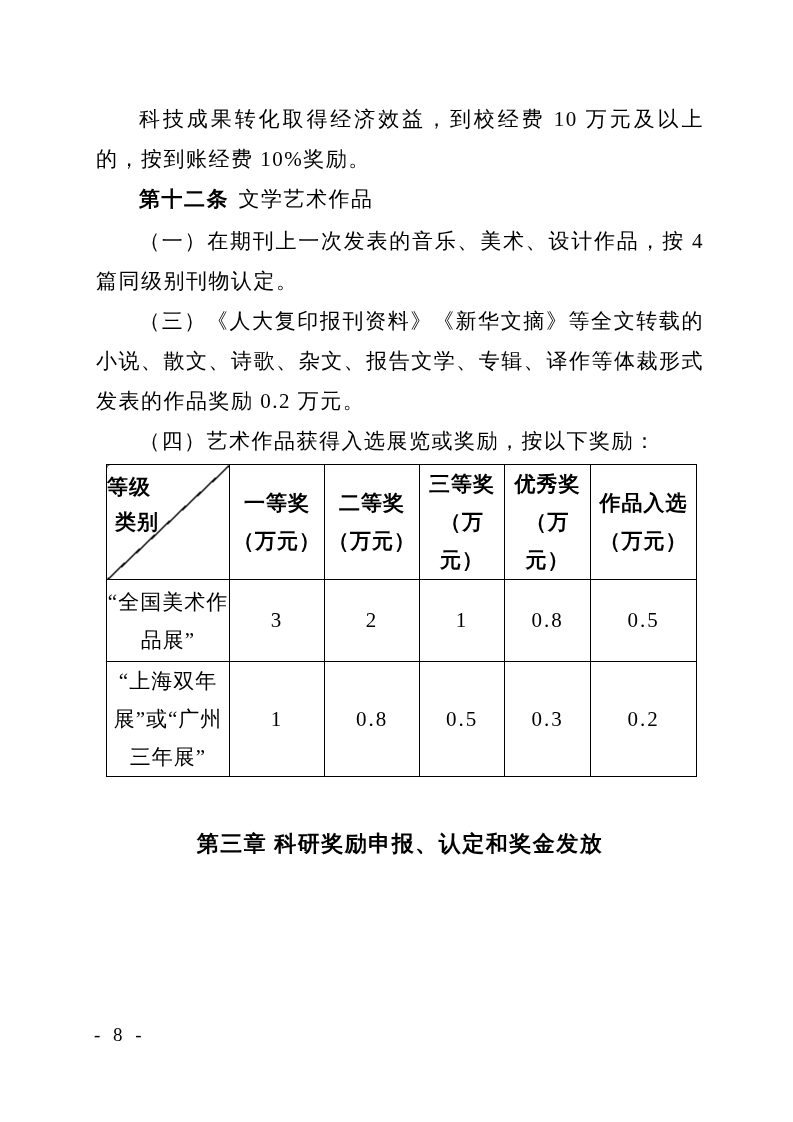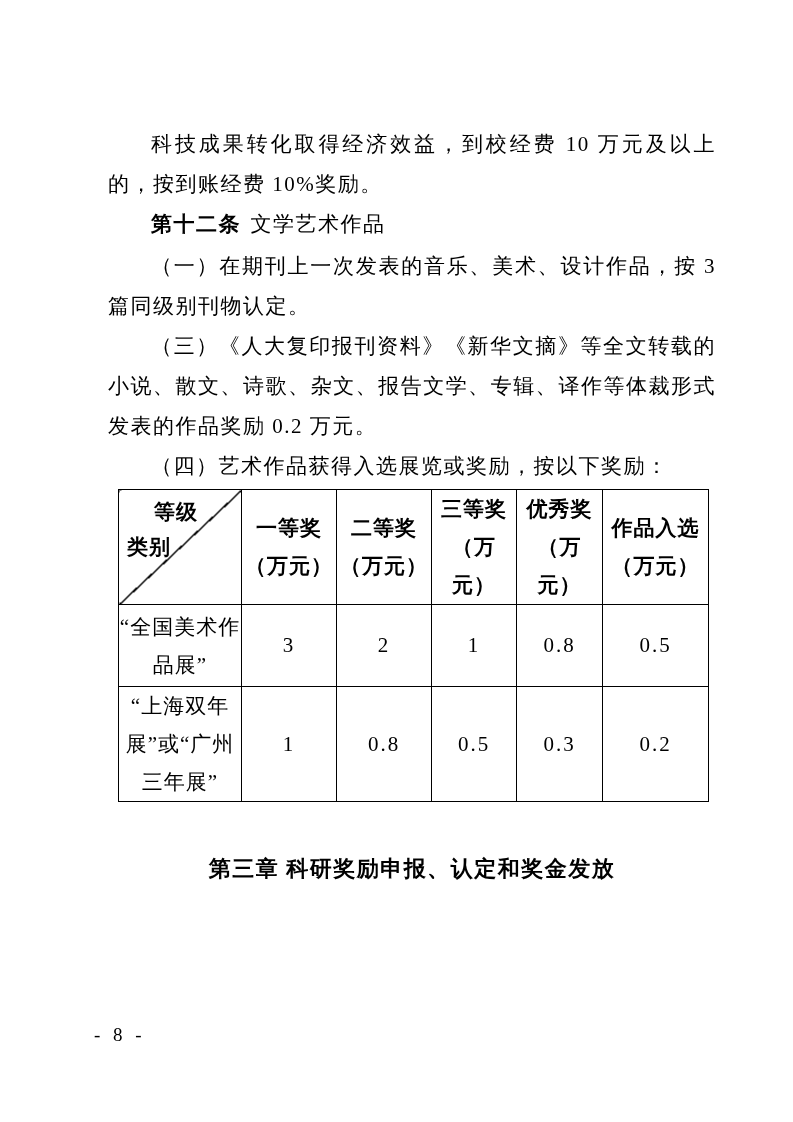--- a/index.html
+++ b/index.html
@@ -7,23 +7,22 @@
   body {
     width: 793px; height: 1122px;
     background: #ffffff;
     position: relative;
     font-family: "Liberation Serif", serif;
     color: #000000;
     overflow: hidden;
   }
   .content {
     position: absolute;
-    left: 108px; top: 99px;
+    left: 96px; top: 99px;
     width: 608px;
-    margin-top: 25px;
   }
   .para {
     margin: 0;
     font-size: 21px;
     line-height: 40px;
     text-align: justify;
     text-indent: 2.05em;
     letter-spacing: 1.5px;
   }
   .article-heading .art-num {
@@ -54,21 +53,21 @@
       #000 calc(50% - 0.8px),
       #000 calc(50% + 0.8px),
       transparent calc(50% + 0.8px));
     vertical-align: top;
   }
   .corner-inner {
     display: flex; flex-direction: column; justify-content: space-between;
     height: 79px;
   }
   .corner-top {
-    text-align: center;
+    text-align: left;
     padding: 8px 8px 0 0;
     font-weight: bold;
     font-family: "Liberation Sans", sans-serif;
     letter-spacing: 1px;
   }
   .corner-bottom {
     text-align: left;
     padding: 0 0 8px 8px;
     font-weight: bold;
     font-family: "Liberation Sans", sans-serif;
@@ -110,21 +109,21 @@
 </head>
 <body>
 
 <div class="content">
 
   <p class="para">科技成果转化取得经济效益，到校经费 10 万元及以上的，按到账经费 10%奖励。</p>
 
 
   <p class="para article-heading"><span class="art-num">第十二条</span><span>文学艺术作品</span></p>
 
-  <p class="para">（一）在期刊上一次发表的音乐、美术、设计作品，按 3 篇同级别刊物认定。</p>
+  <p class="para">（一）在期刊上一次发表的音乐、美术、设计作品，按 4 篇同级别刊物认定。</p>
 
 
   <p class="para">（三）《人大复印报刊资料》《新华文摘》等全文转载的小说、散文、诗歌、杂文、报告文学、专辑、译作等体裁形式发表的作品奖励 0.2 万元。</p>
 
   <p class="para">（四）艺术作品获得入选展览或奖励，按以下奖励：</p>
 
   <table class="reward-table">
     <colgroup>
       <col style="width:123px">
       <col style="width:95px">

